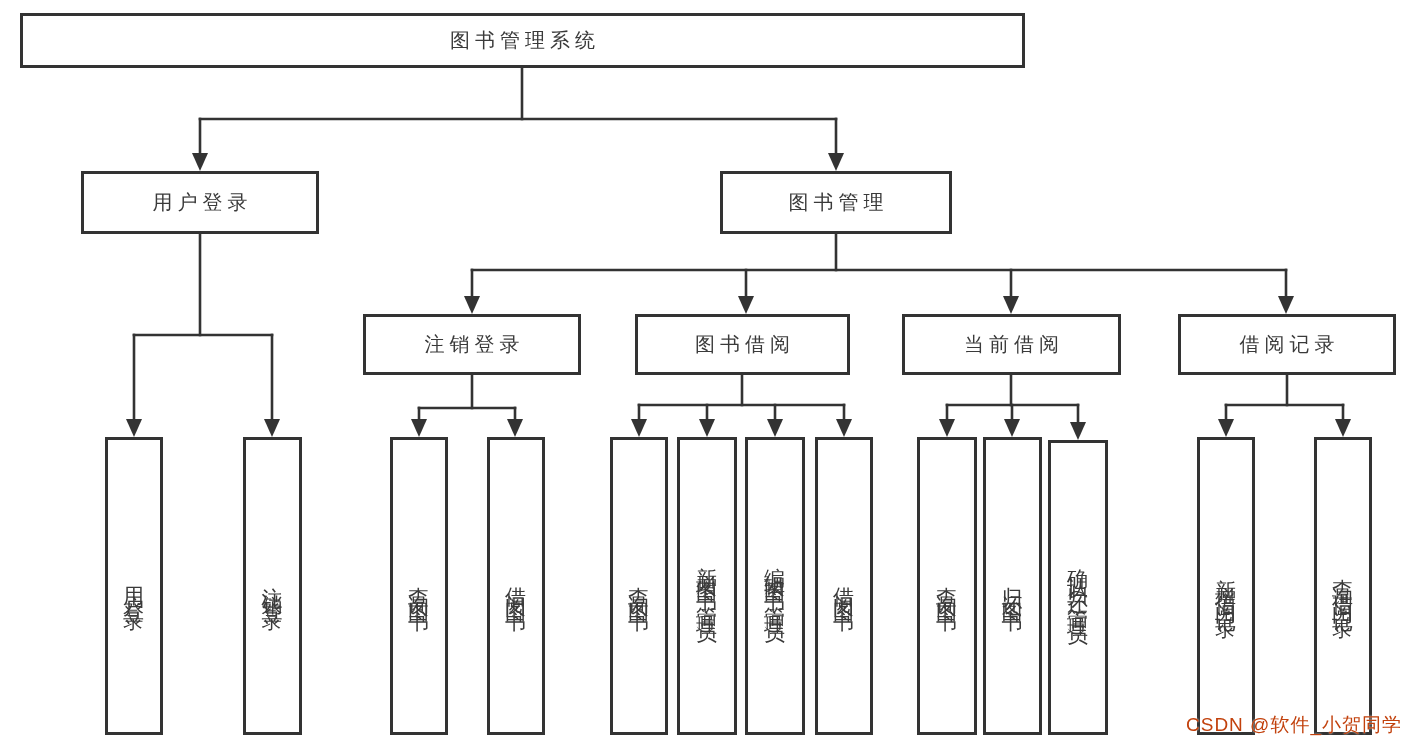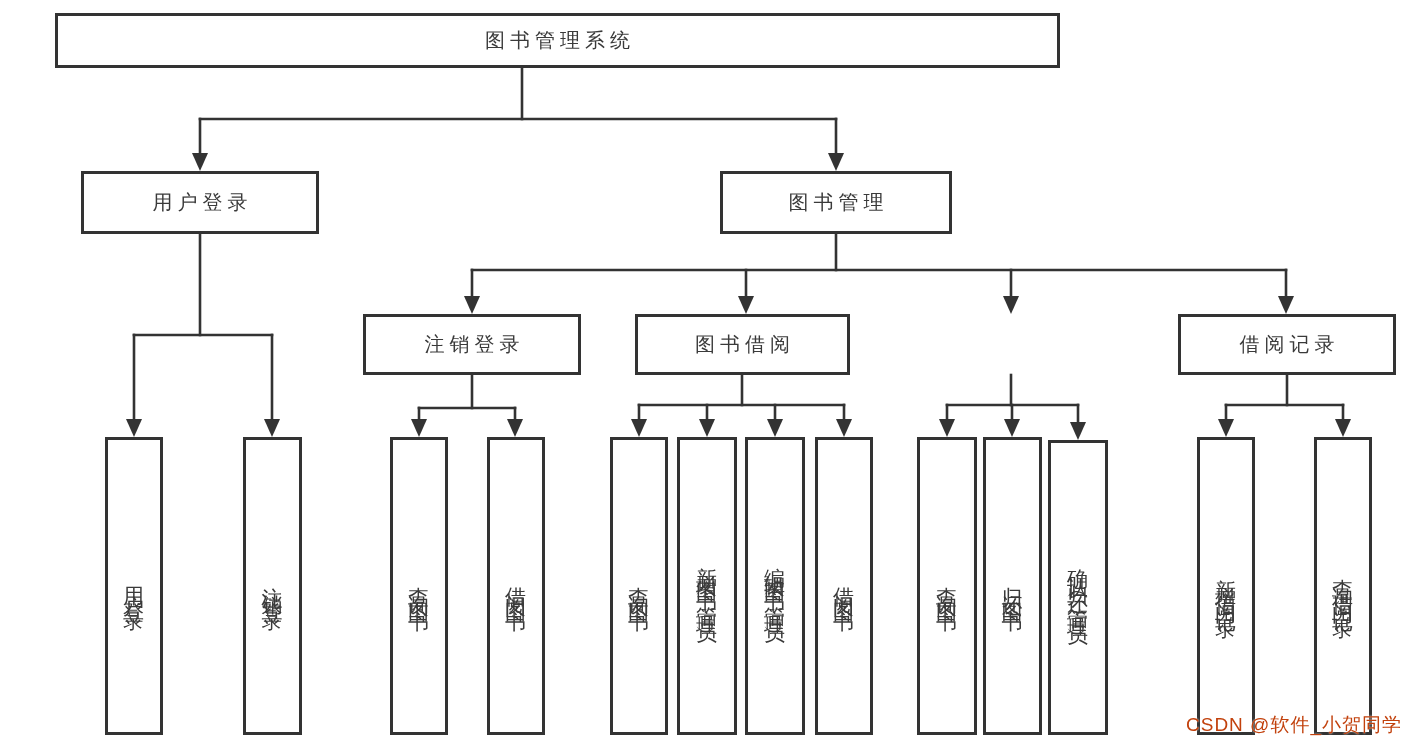--- a/index.html
+++ b/index.html
@@ -145,37 +145,40 @@
     <g>
       <line class="cline" x1="1287" y1="375" x2="1287" y2="405"></line>
       <line class="cline" x1="1226" y1="405" x2="1343" y2="405"></line>
       <line class="cline" x1="1226" y1="405" x2="1226" y2="421"></line>
       <line class="cline" x1="1343" y1="405" x2="1343" y2="421"></line>
       <polygon class="ahead" points="1218,419 1234,419 1226,437"></polygon>
       <polygon class="ahead" points="1335,419 1351,419 1343,437"></polygon>
     </g>
   </svg>
 
-  <div class="box" style="left:20px; top:13px; width:1005px; height:55px;margin-left:35px;">
+  <div class="box" style="left:20px; top:13px; width:1005px; height:55px;">
     <span class="h-label">图书管理系统</span>
   </div>
 
   <div class="box" style="left:81px; top:171px; width:238px; height:63px;">
     <span class="h-label">用户登录</span>
   </div>
   <div class="box" style="left:720px; top:171px; width:232px; height:63px;">
     <span class="h-label">图书管理</span>
   </div>
 
   <div class="box" style="left:363px; top:314px; width:218px; height:61px;">
     <span class="h-label">注销登录</span>
   </div>
   <div class="box" style="left:635px; top:314px; width:215px; height:61px;">
     <span class="h-label">图书借阅</span>
   </div>
+  <div class="box" style="left:902px; top:314px; width:219px; height:61px;">
+    <span class="h-label">当前借阅</span>
+  </div>
   <div class="box" style="left:1178px; top:314px; width:218px; height:61px;">
     <span class="h-label">借阅记录</span>
   </div>
 
   <div class="box v-box" style="left:105px; width:58px;">
     <span class="v-label">用户登录</span>
   </div>
   <div class="box v-box" style="left:243px; width:59px;">
     <span class="v-label">注销登录</span>
   </div>

